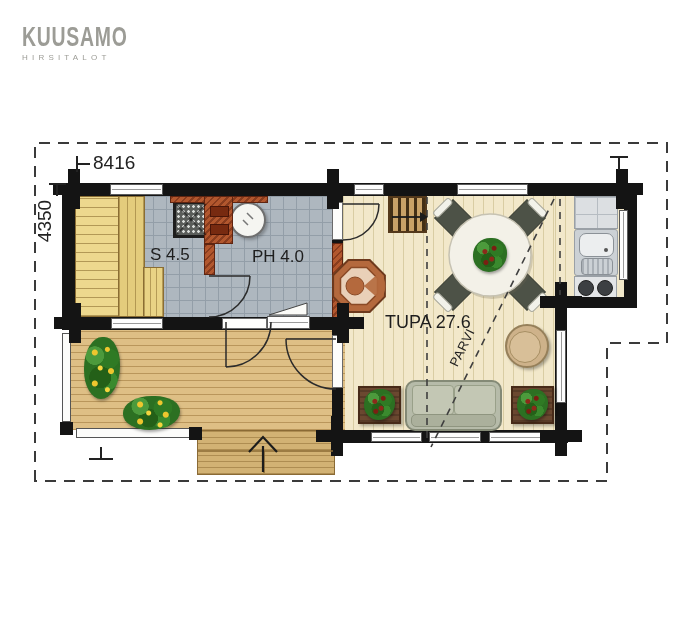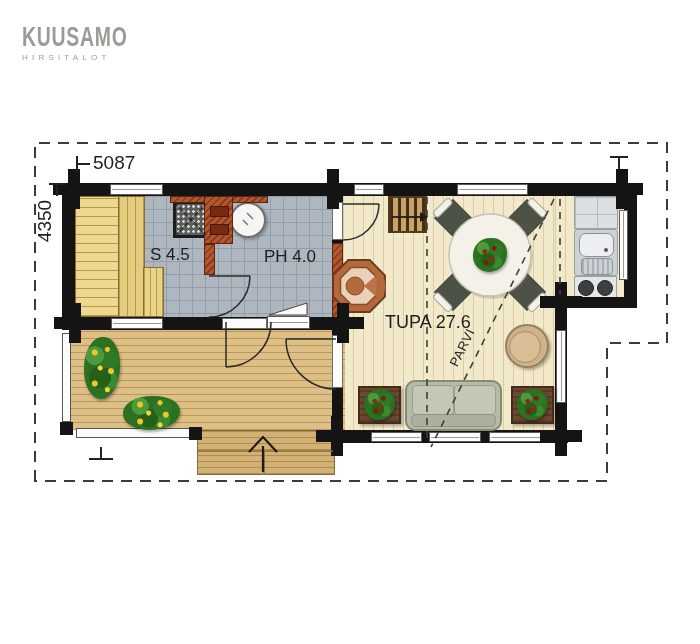--- a/index.html
+++ b/index.html
@@ -295,19 +295,19 @@
       <line x1="176" y1="204" x2="206" y2="235"></line>
       <line x1="206" y1="204" x2="176" y2="235"></line>
     </g>
     <g stroke="#777" stroke-width="1.5">
       <line x1="247" y1="213" x2="253" y2="219"></line>
       <line x1="243" y1="220" x2="248" y2="225"></line>
     </g>
   </svg>
 
   <div class="abs lbl" style="left:150px;top:245px;">S 4.5</div>
-  <div class="abs lbl" style="left:264px;top:247px;">PH 4.0</div>
+  <div class="abs lbl" style="left:252px;top:247px;">PH 4.0</div>
   <div class="abs lbl lbl-tupa" style="left:385px;top:312px;">TUPA 27.6</div>
   <div class="abs lbl lbl-parvi" style="left:442px;top:340px;">PARVI</div>
-  <div class="abs lbl lbl-dim" style="left:93px;top:152px;">5087</div>
+  <div class="abs lbl lbl-dim" style="left:93px;top:152px;">8416</div>
   <div class="abs lbl lbl-dim lbl-dim-v" style="left:16px;top:210px;">4350</div>
 
 </div>
 
 </body></html>

